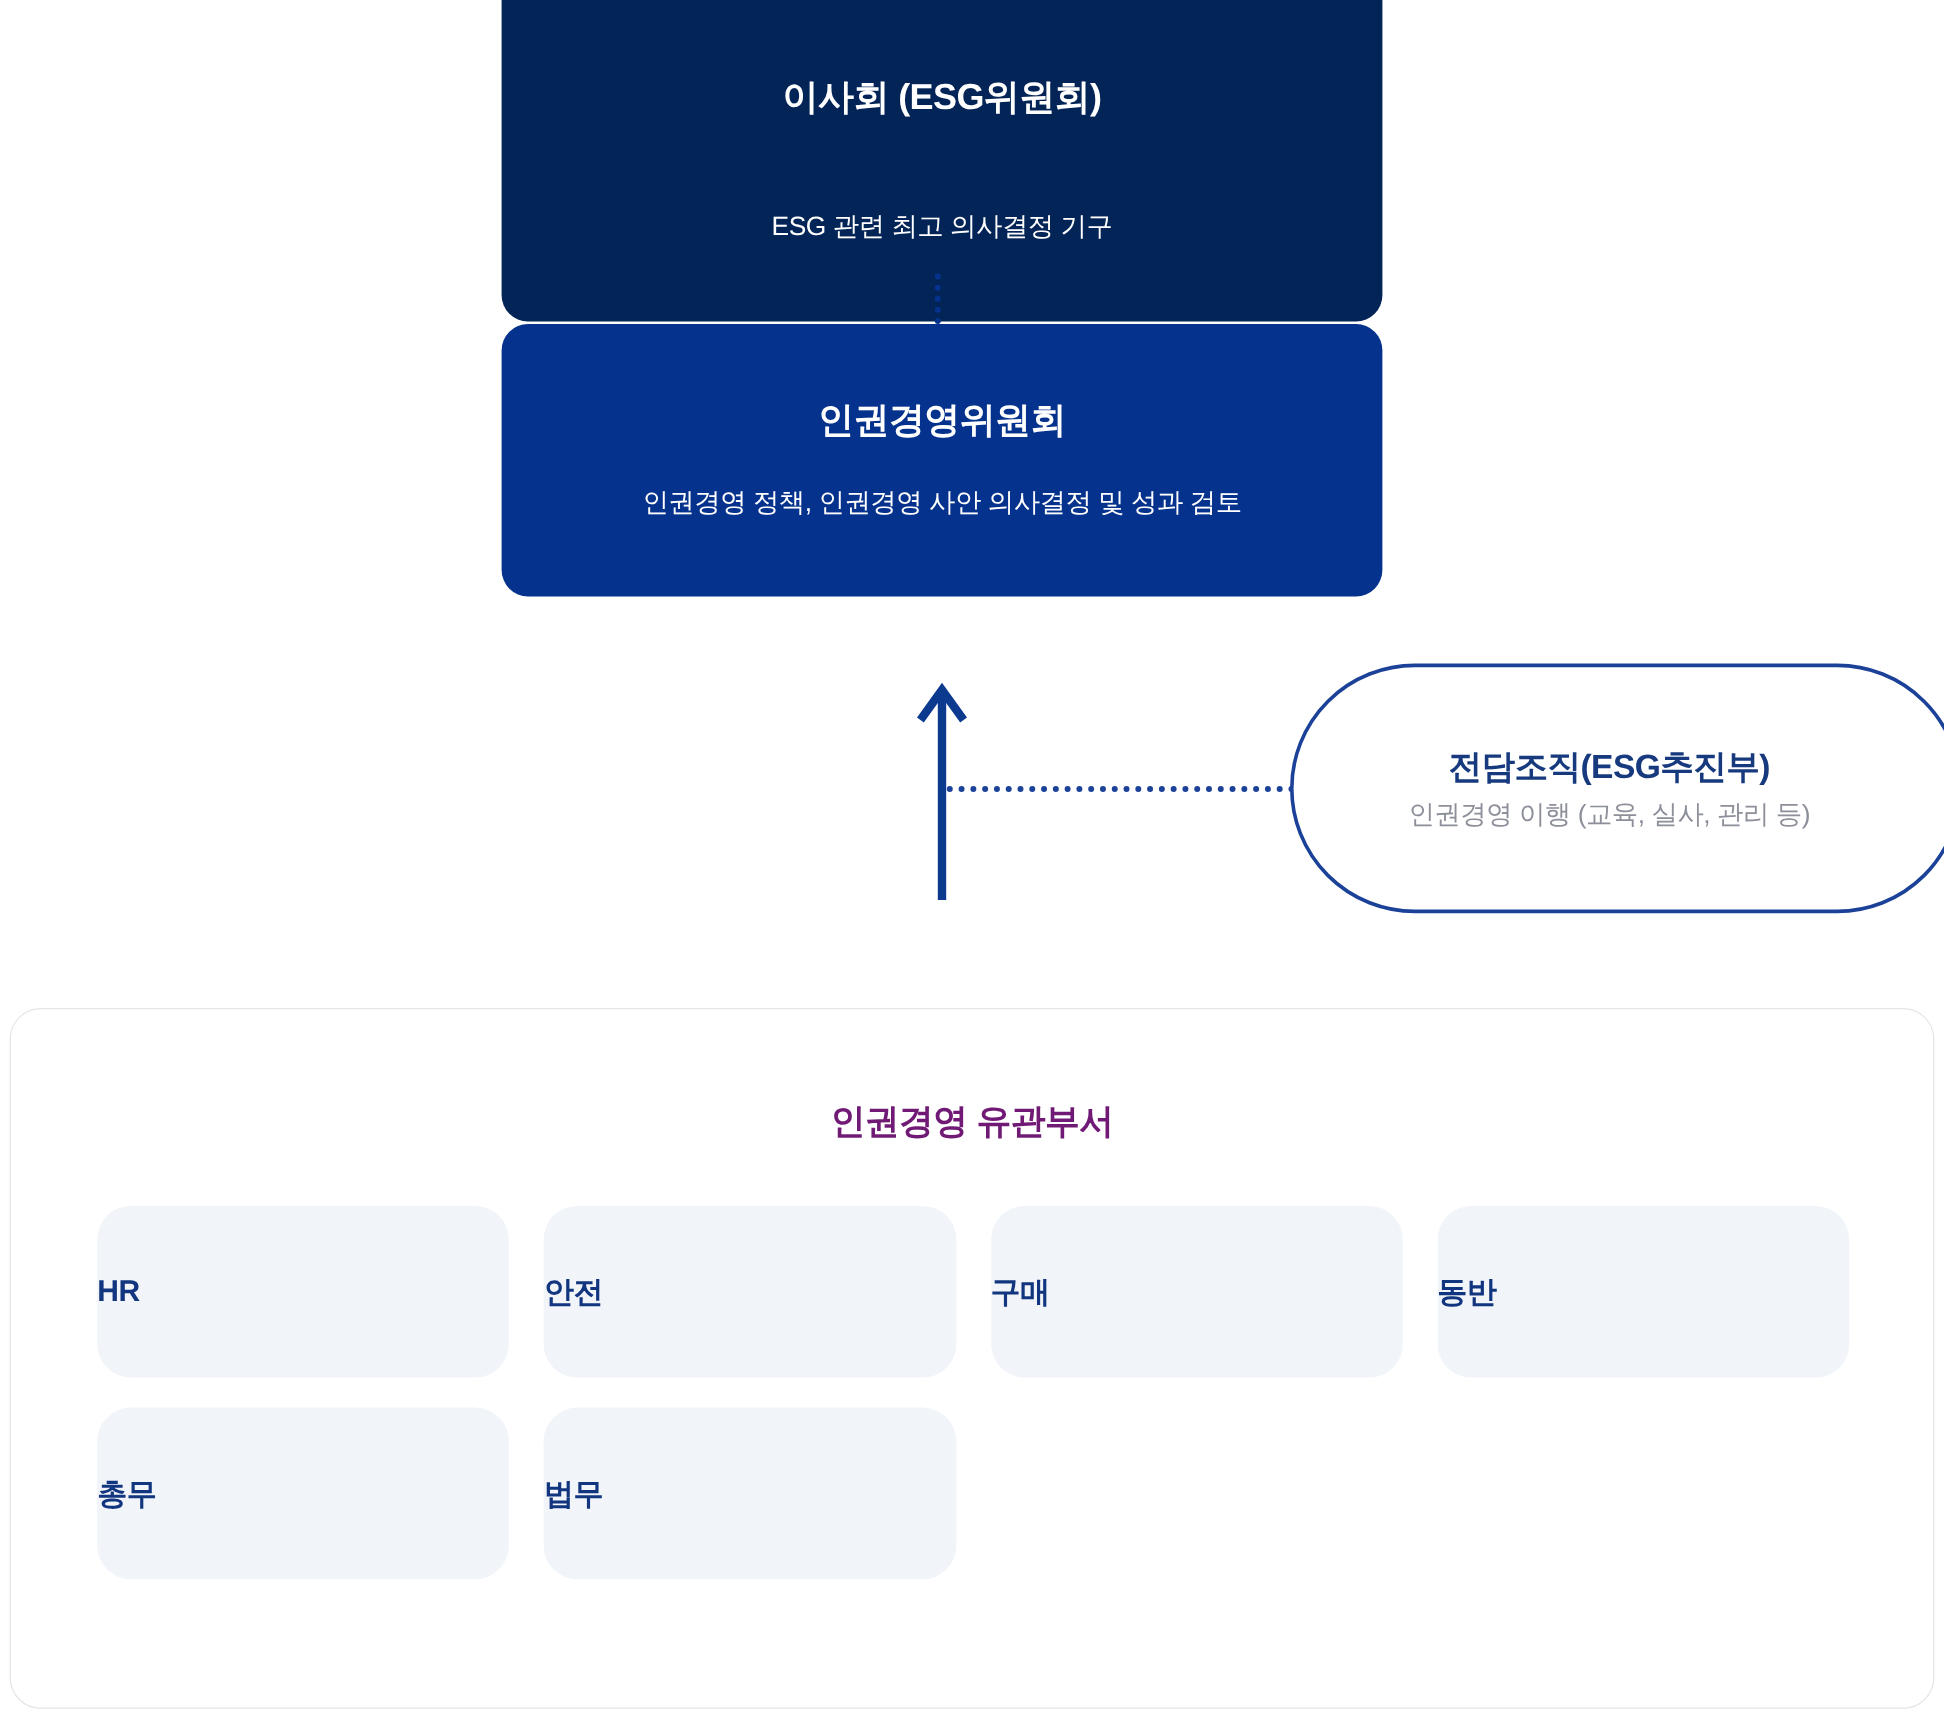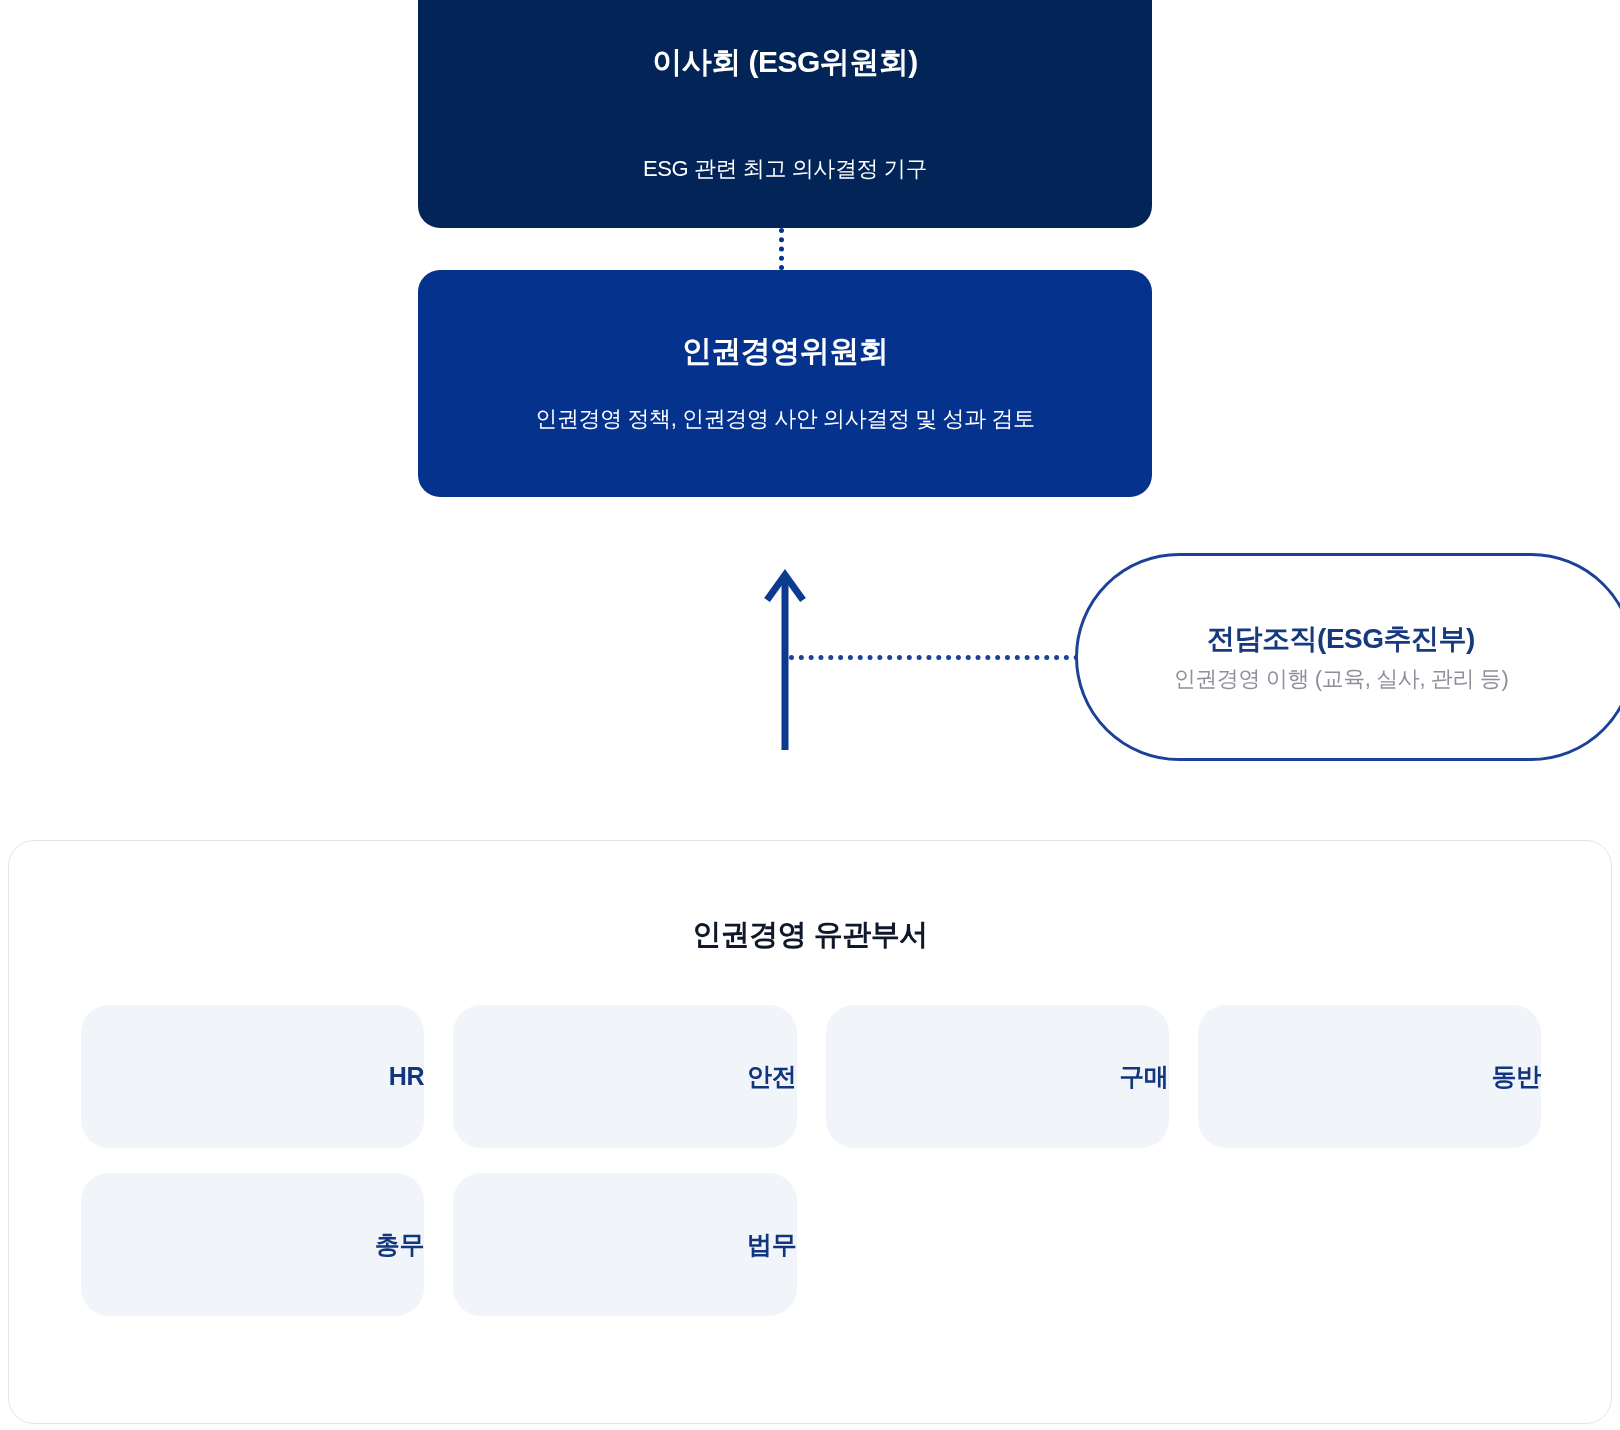--- a/index.html
+++ b/index.html
@@ -44,21 +44,21 @@
     font-weight: normal;
     letter-spacing: -0.4px;
     line-height: 1.3;
     margin-top: 36px;
   }
 
   #box-board {
     left: 418px;
     top: 0px;
     width: 734px;
-    height: 228px;
+    height: 268px;
     background: #032456;
     border-radius: 0 0 22px 22px;
     gap: 39px;
   }
   #box-committee {
     left: 418px;
     top: 270px;
     width: 734px;
     height: 227px;
     background: #05328C;
@@ -135,40 +135,40 @@
     box-sizing: border-box;
   }
   #dept-card-title {
     position: absolute;
     top: 74px;
     left: 0;
     width: 100%;
     text-align: center;
     font-size: 29px;
     font-weight: bold;
-    color: #0f172a;
+    color: #701a75;
     letter-spacing: -0.5px;
   }
   #dept-grid {
     position: absolute;
     left: 72px;
     top: 164px;
     width: 1460px;
     display: grid;
     grid-template-columns: repeat(4, 1fr);
     grid-auto-rows: 143px;
     column-gap: 29px;
     row-gap: 25px;
   }
   .dept-box {
     background: #F1F4F9;
     border-radius: 28px;
     display: flex;
     align-items: center;
-    justify-content: flex-end;
+    justify-content: flex-start;
     font-size: 25px;
     font-weight: bold;
     color: #11357f;
     letter-spacing: -0.3px;
   }
 </style>
 </head>
 <body>
 
 <div id="stage">

